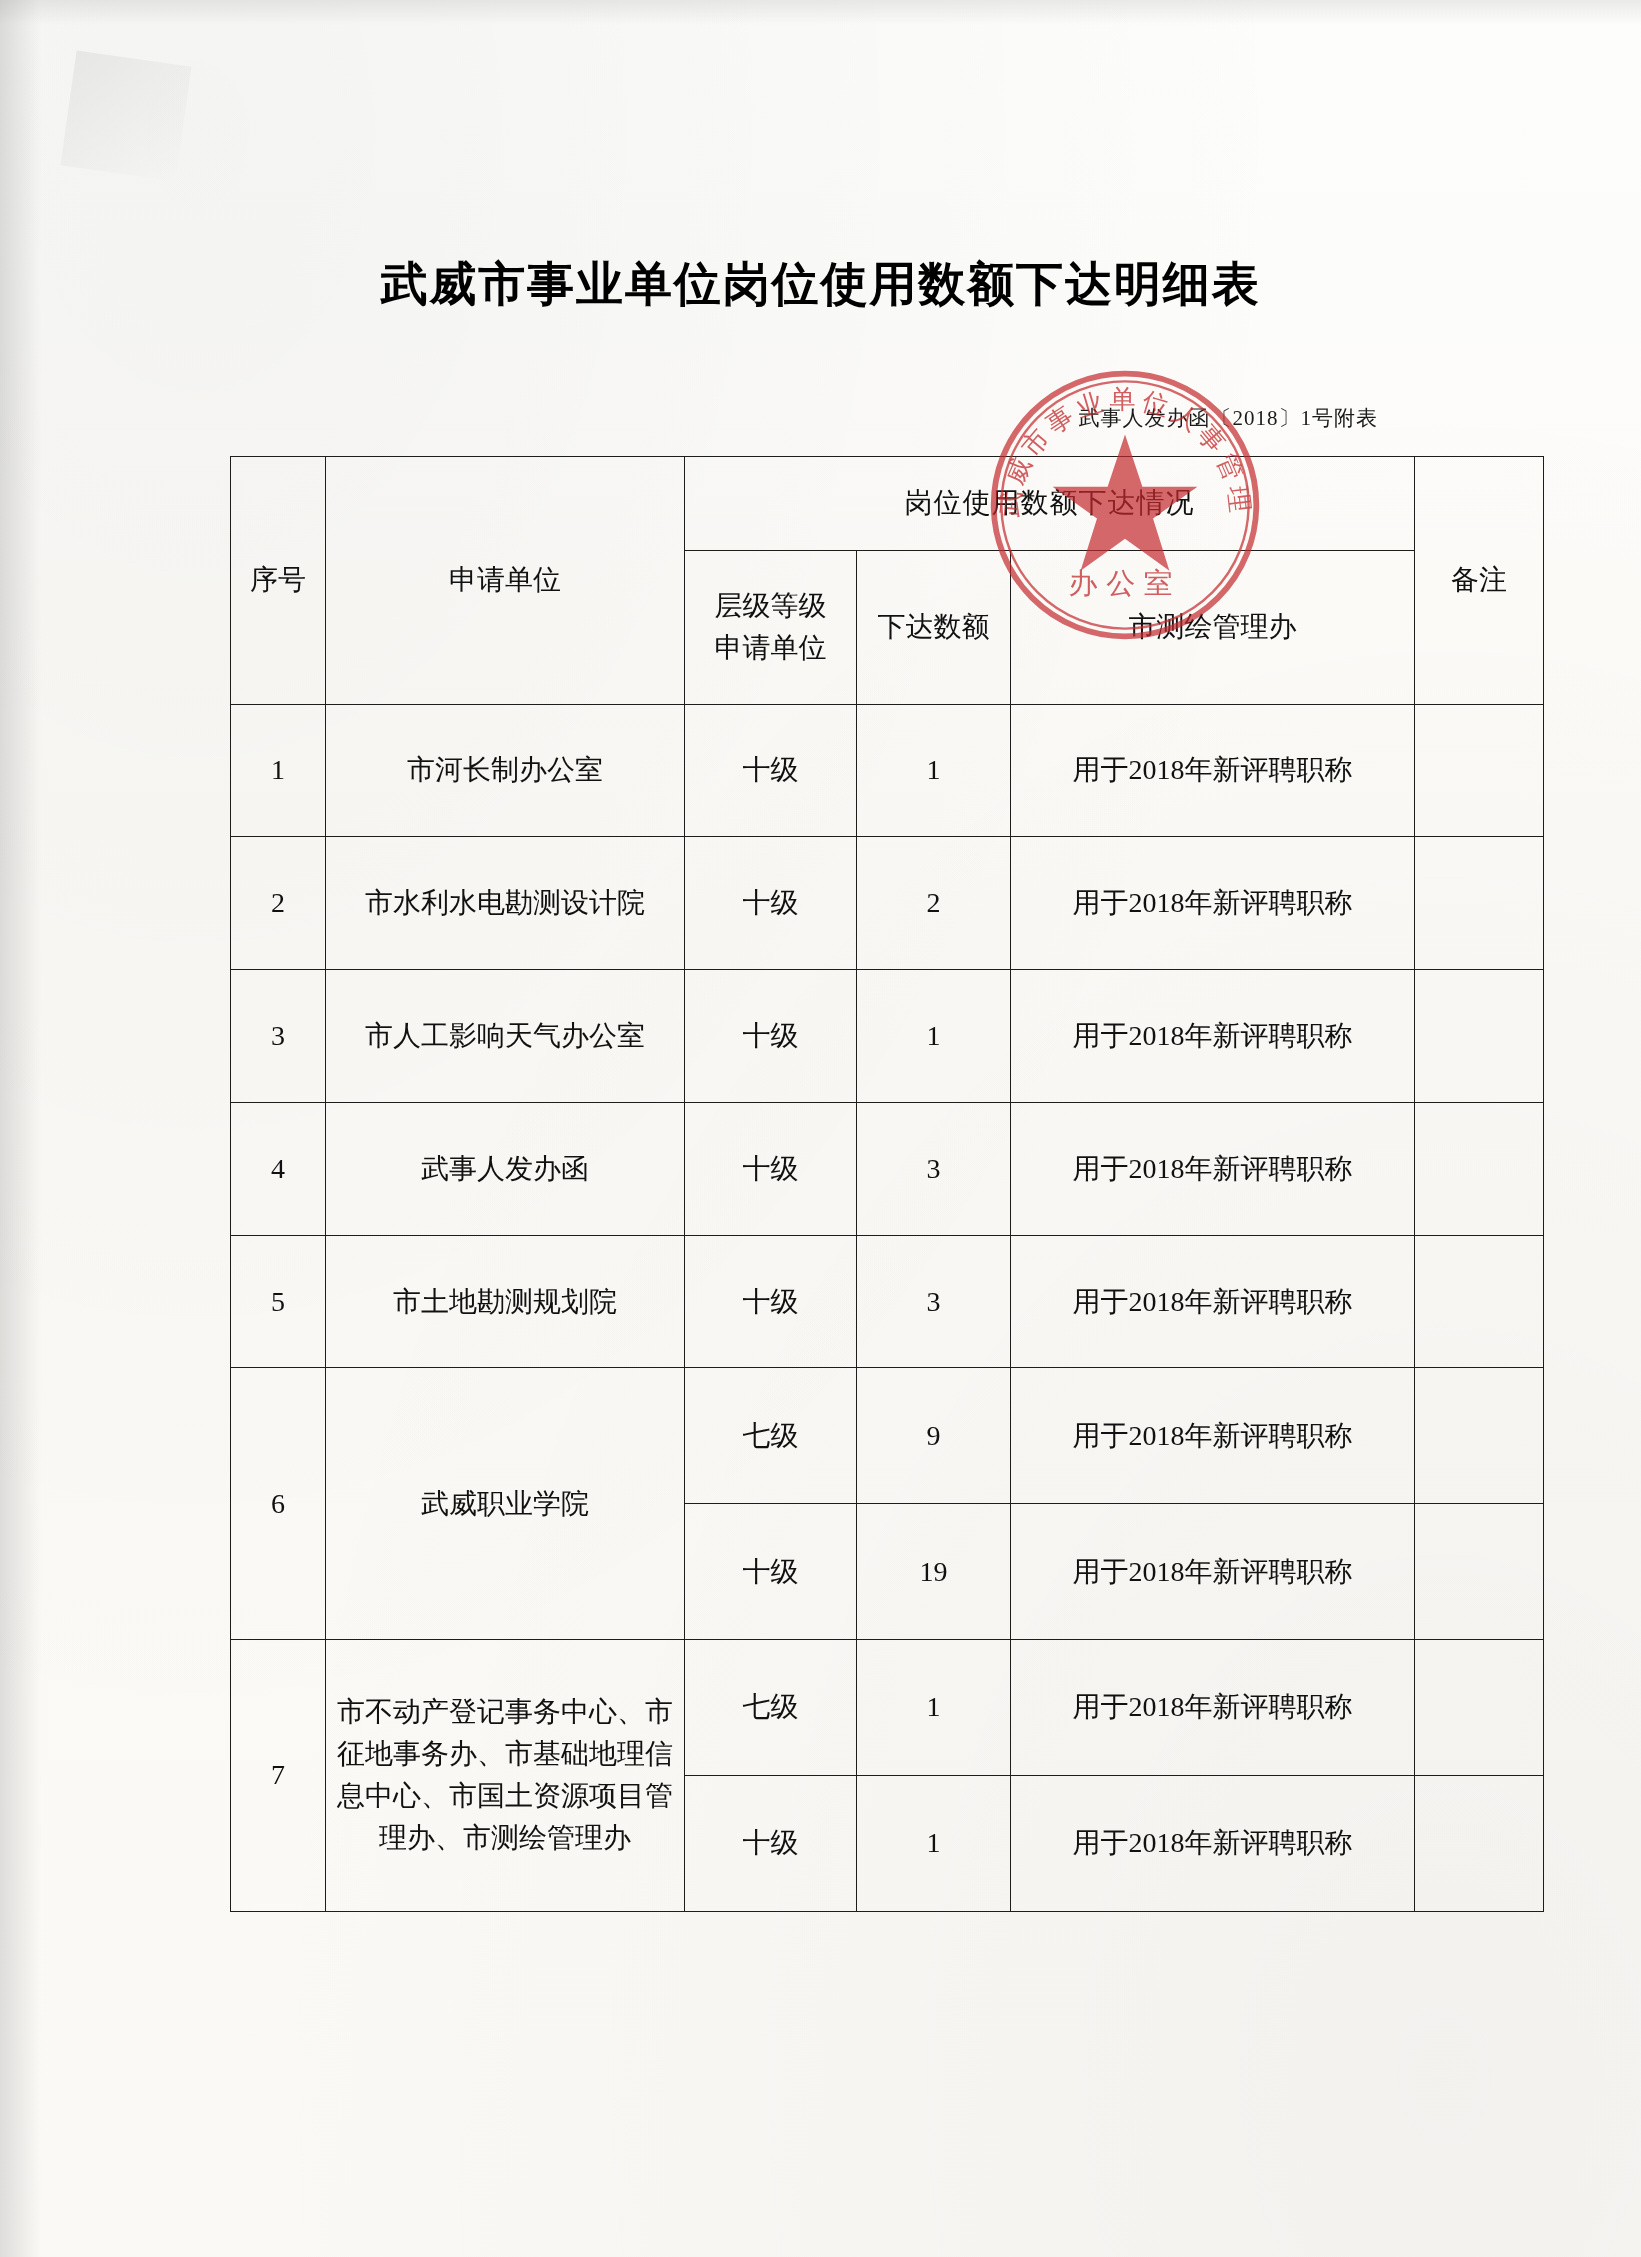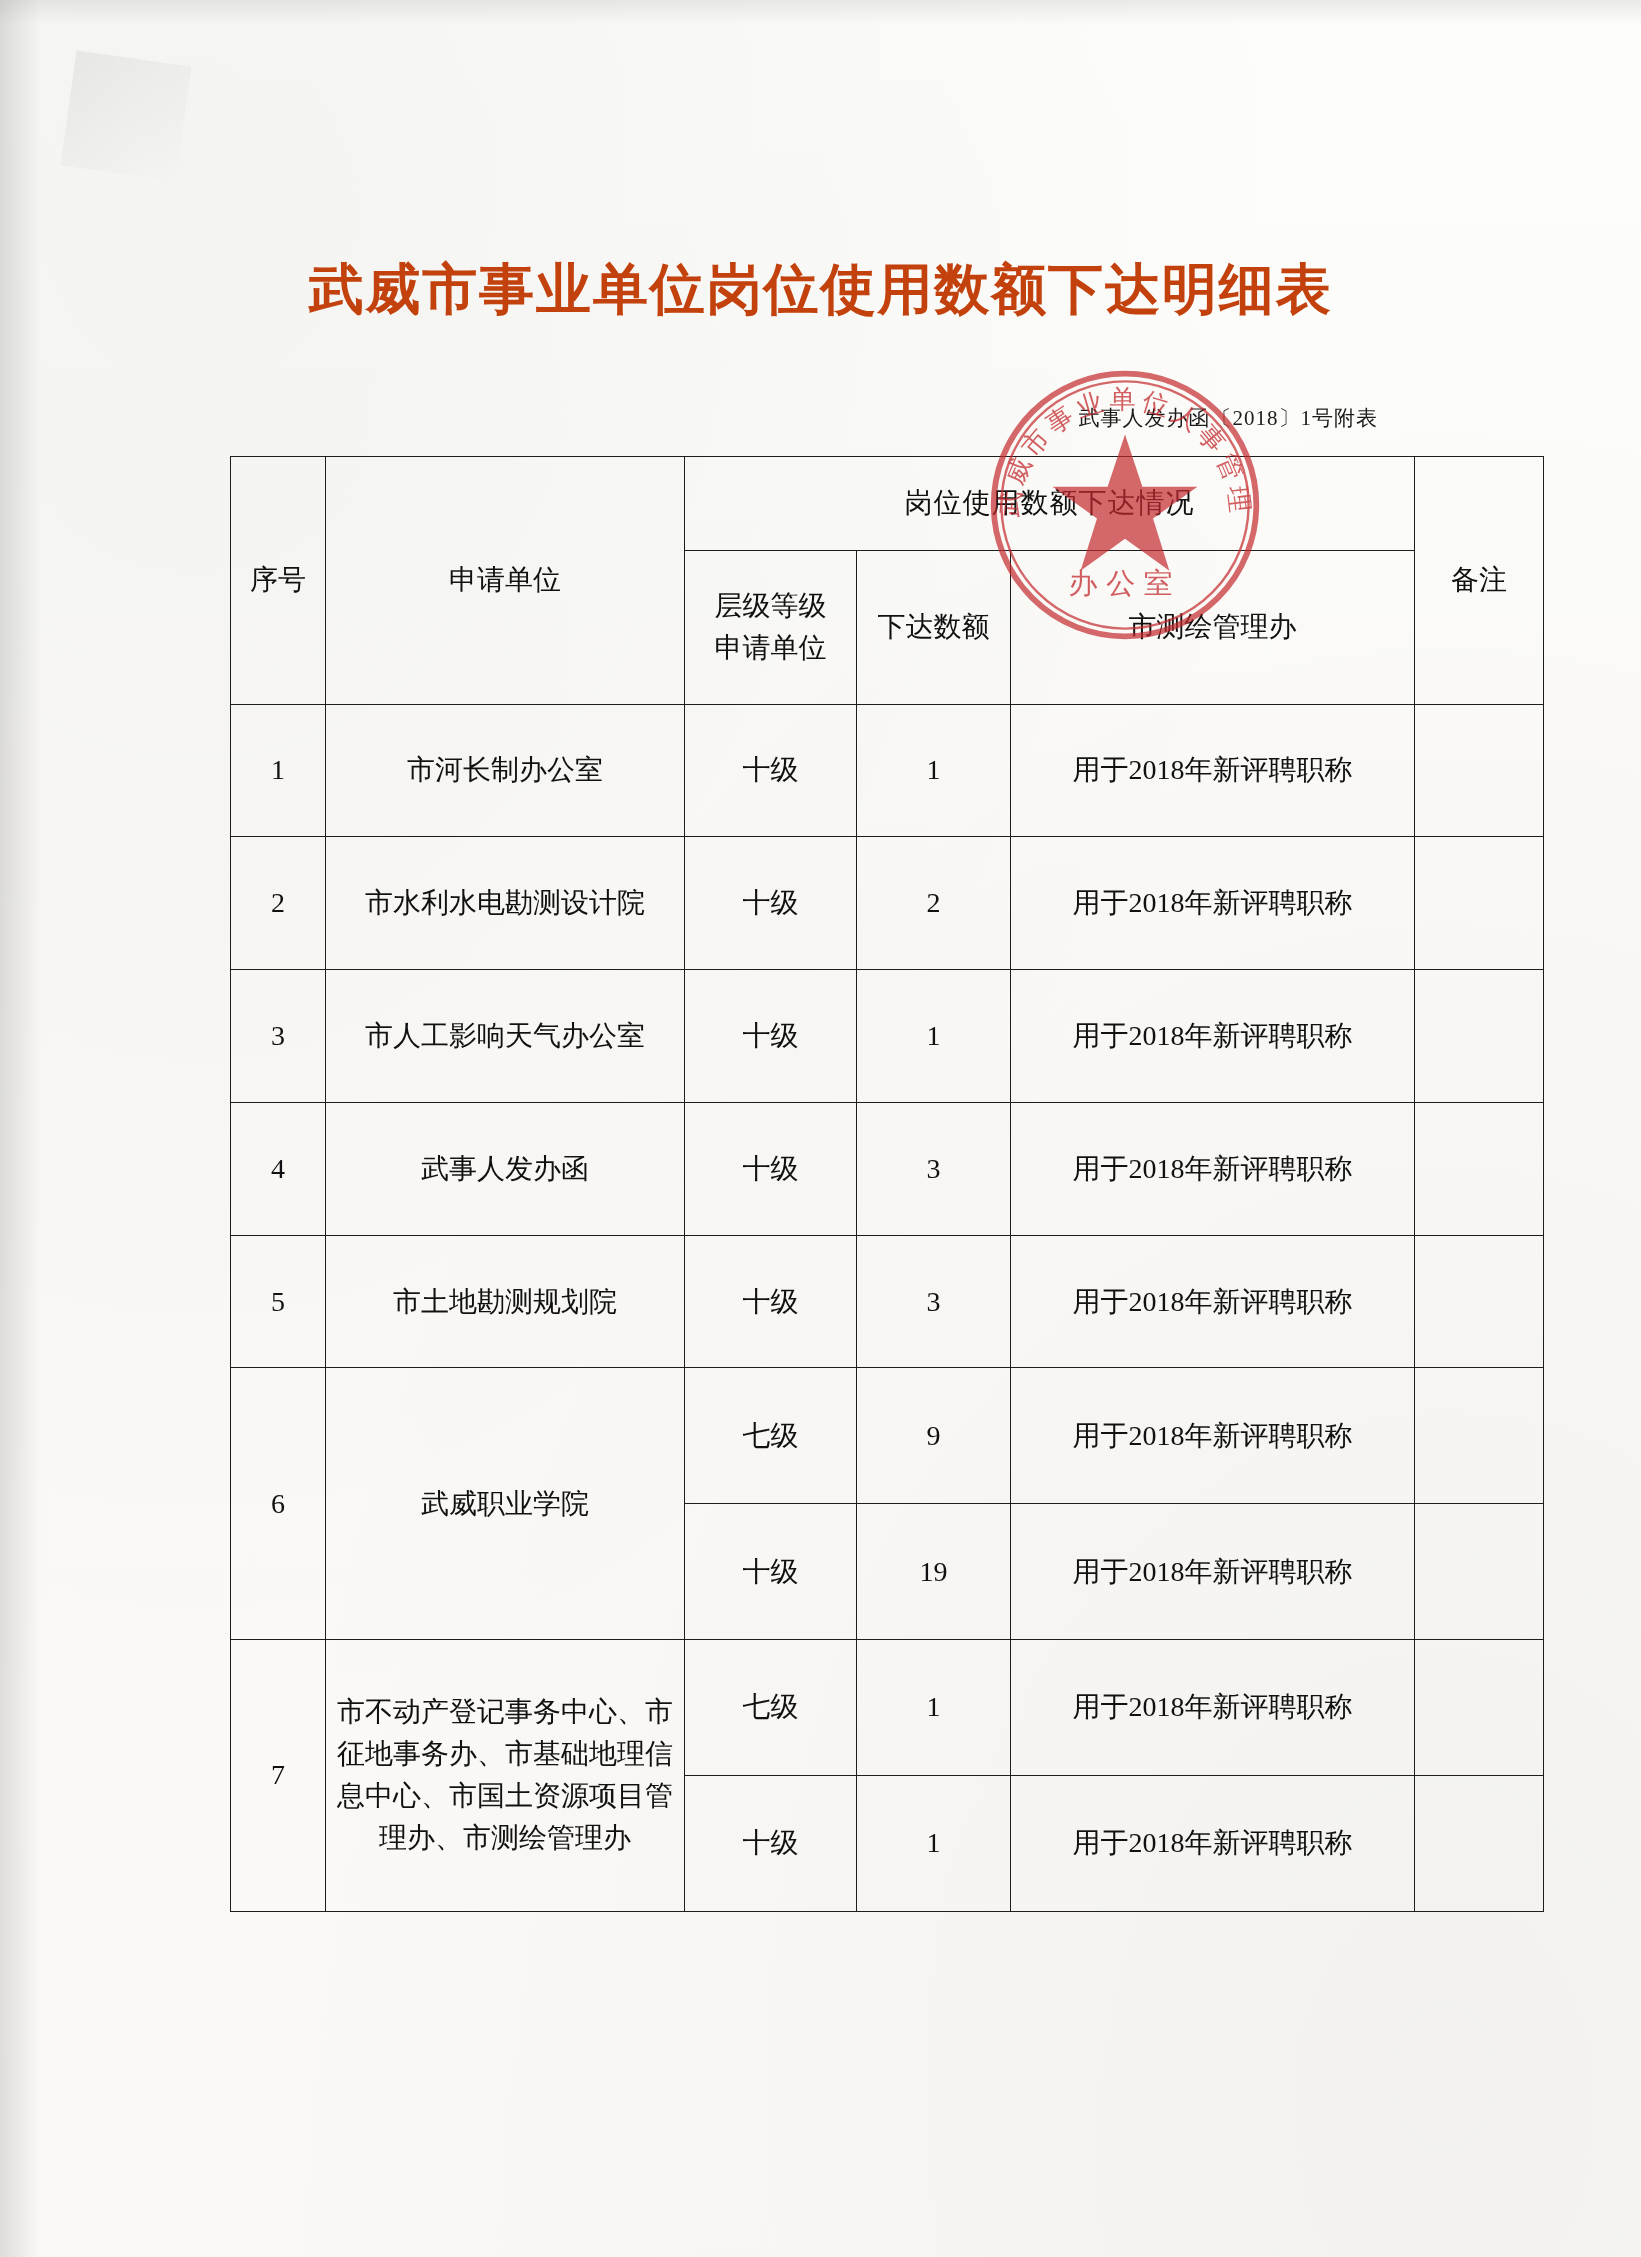--- a/index.html
+++ b/index.html
@@ -33,23 +33,23 @@
   .content{position:absolute;inset:0;}
 
   .doc-title{
     position:absolute;
     top:253px;
     left:0;
     width:100%;
     text-align:center;
     font-family:Liberation Mono, monospace;
     font-weight:700;
-    font-size:55px;
+    font-size:47px;
     letter-spacing:1.9px;
-    color:#c2410c;
+    color:#000000;
   }
   .doc-subtitle{
     position:absolute;
     top:404px;
     right:263px;
     font-size:21px;
     letter-spacing:1px;
     color:#1b1b1b;
     white-space:nowrap;
   }

